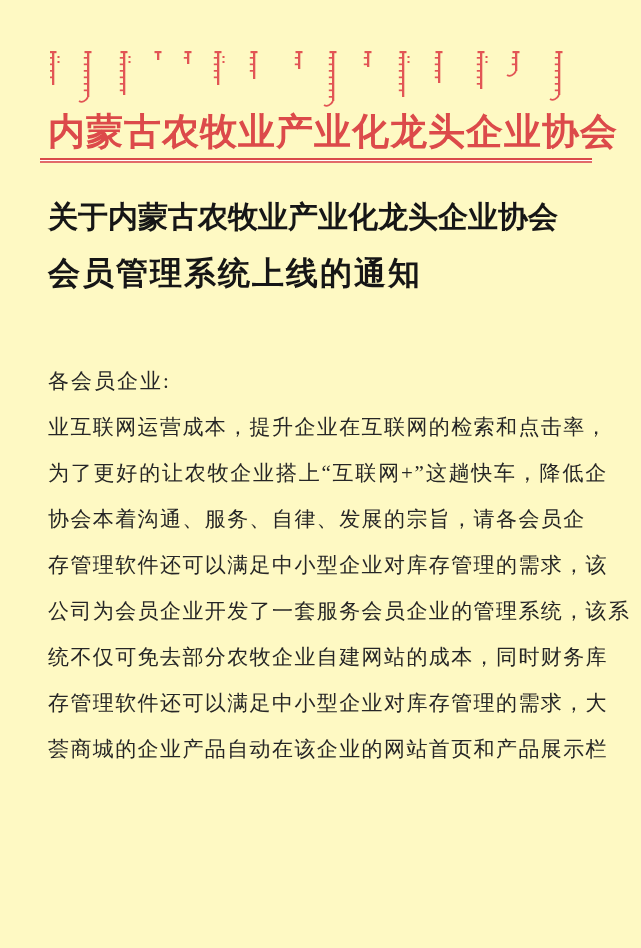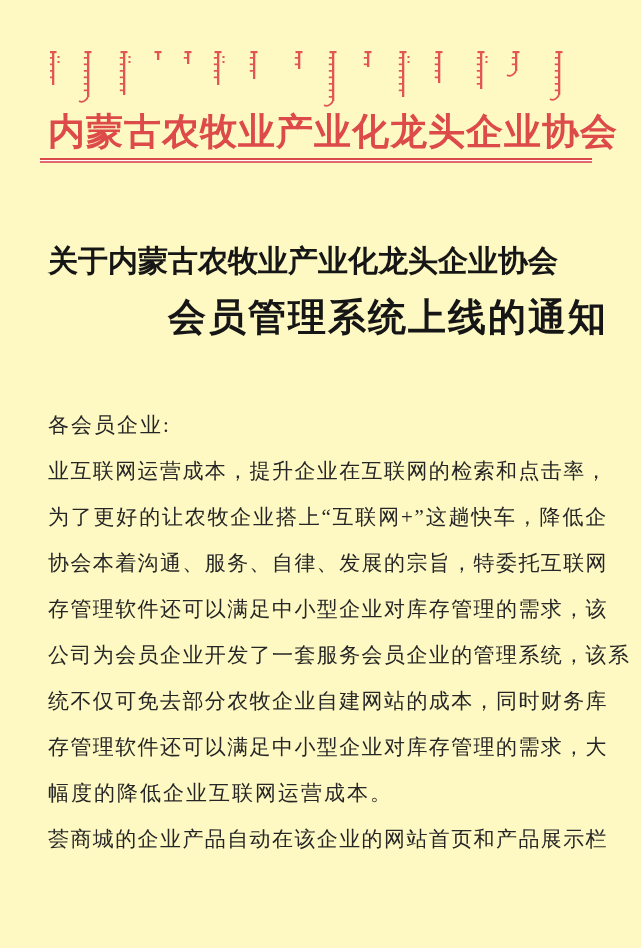--- a/index.html
+++ b/index.html
@@ -25,24 +25,24 @@
   .rule {
     height:6px; width:552px; margin:4px 0 0 -8px;
     background:linear-gradient(to bottom,
       #d94a4a 0, #d94a4a 2.5px,
       #ffffff 2.5px, #ffffff 3.5px,
       #e26a6a 3.5px, #e26a6a 5px,
       transparent 5px);
   }
 
   
-  .title { margin-top:76px; color:#161616; font-weight:bold; }
+  .title { margin-top:32px; color:#161616; font-weight:bold; }
   .title-line1 { font-size:30px; line-height:42px; white-space:nowrap; }
-  .title-line2 { font-size:38px; line-height:42px; margin-top:14px;
-                 text-align:right; letter-spacing:2px; white-space:nowrap; }
+  .title-line2 { font-size:32px; line-height:42px; margin-top:14px;
+                 text-align:left; letter-spacing:2px; white-space:nowrap; }
 
   
   .body { margin-top:64px; font-size:21px; color:#262626; }
   .line { height:46px; line-height:46px; white-space:nowrap; letter-spacing:2px; }
   .line.fill { letter-spacing:0; }
   .line.indent { text-indent:44px; }
 </style>
 </head>
 <body>
 
@@ -161,26 +161,25 @@
     <h1 class="title" style="margin-bottom:0;">
       <div class="title-line1">关于内蒙古农牧业产业化龙头企业协会</div>
       <div class="title-line2">会员管理系统上线的通知</div>
     </h1>
 
     <main class="body">
       <div class="line">各会员企业:</div>
       <div>
           <div class="line fill" style="letter-spacing: 1.4px;">业互联网运营成本，提升企业在互联网的检索和点击率，</div>
           <div class="line fill" style="letter-spacing: 1.78846px;">为了更好的让农牧企业搭上“互联网+”这趟快车，降低企</div>
-          <div class="line fill" style="letter-spacing: 1.4px;">协会本着沟通、服务、自律、发展的宗旨，特委托互联网</div>
+          <div class="line fill" style="letter-spacing: 1.4px;">协会本着沟通、服务、自律、发展的宗旨，请各会员企</div>
           <div class="line fill" style="letter-spacing: 1.4px;">存管理软件还可以满足中小型企业对库存管理的需求，该</div>
           <div class="line fill" style="letter-spacing: 1.4px;">公司为会员企业开发了一套服务会员企业的管理系统，该系</div>
           <div class="line fill" style="letter-spacing: 1.4px;">统不仅可免去部分农牧企业自建网站的成本，同时财务库</div>
           <div class="line fill" style="letter-spacing: 1.4px;">存管理软件还可以满足中小型企业对库存管理的需求，大</div>
-          <div class="line">幅度的降低企业互联网运营成本。</div>
         </div>
       <div>
           <div class="line fill" style="letter-spacing: 1.4px;">荟商城的企业产品自动在该企业的网站首页和产品展示栏</div>
         </div>
     </main>
 
   </div>
 </div>
 
 </body></html>

